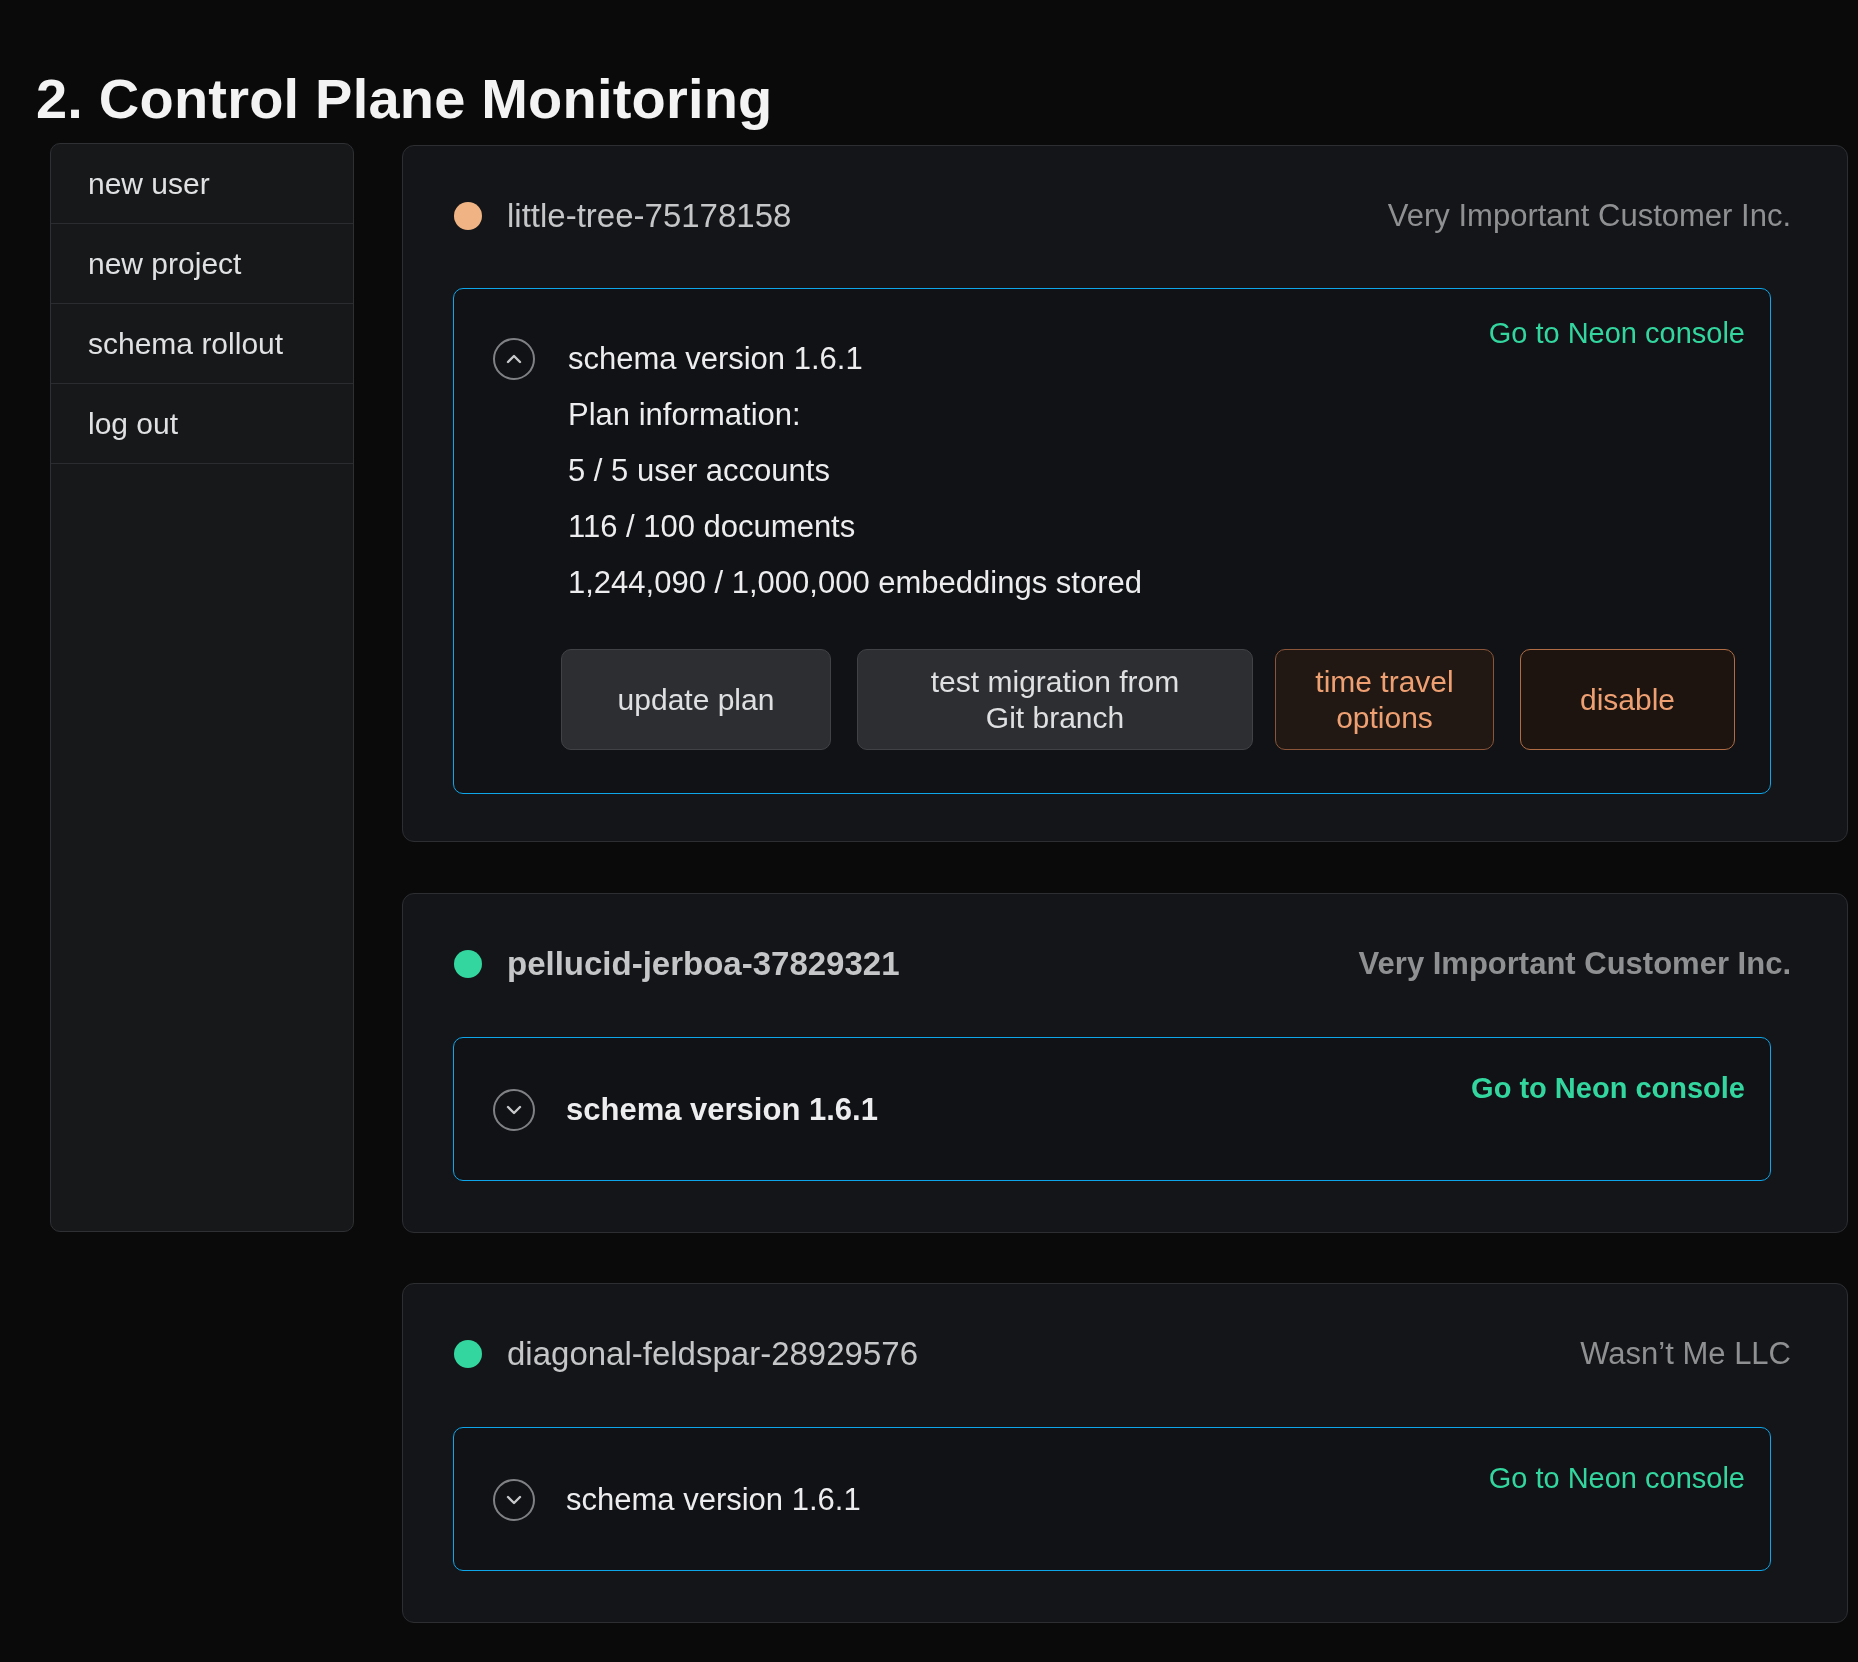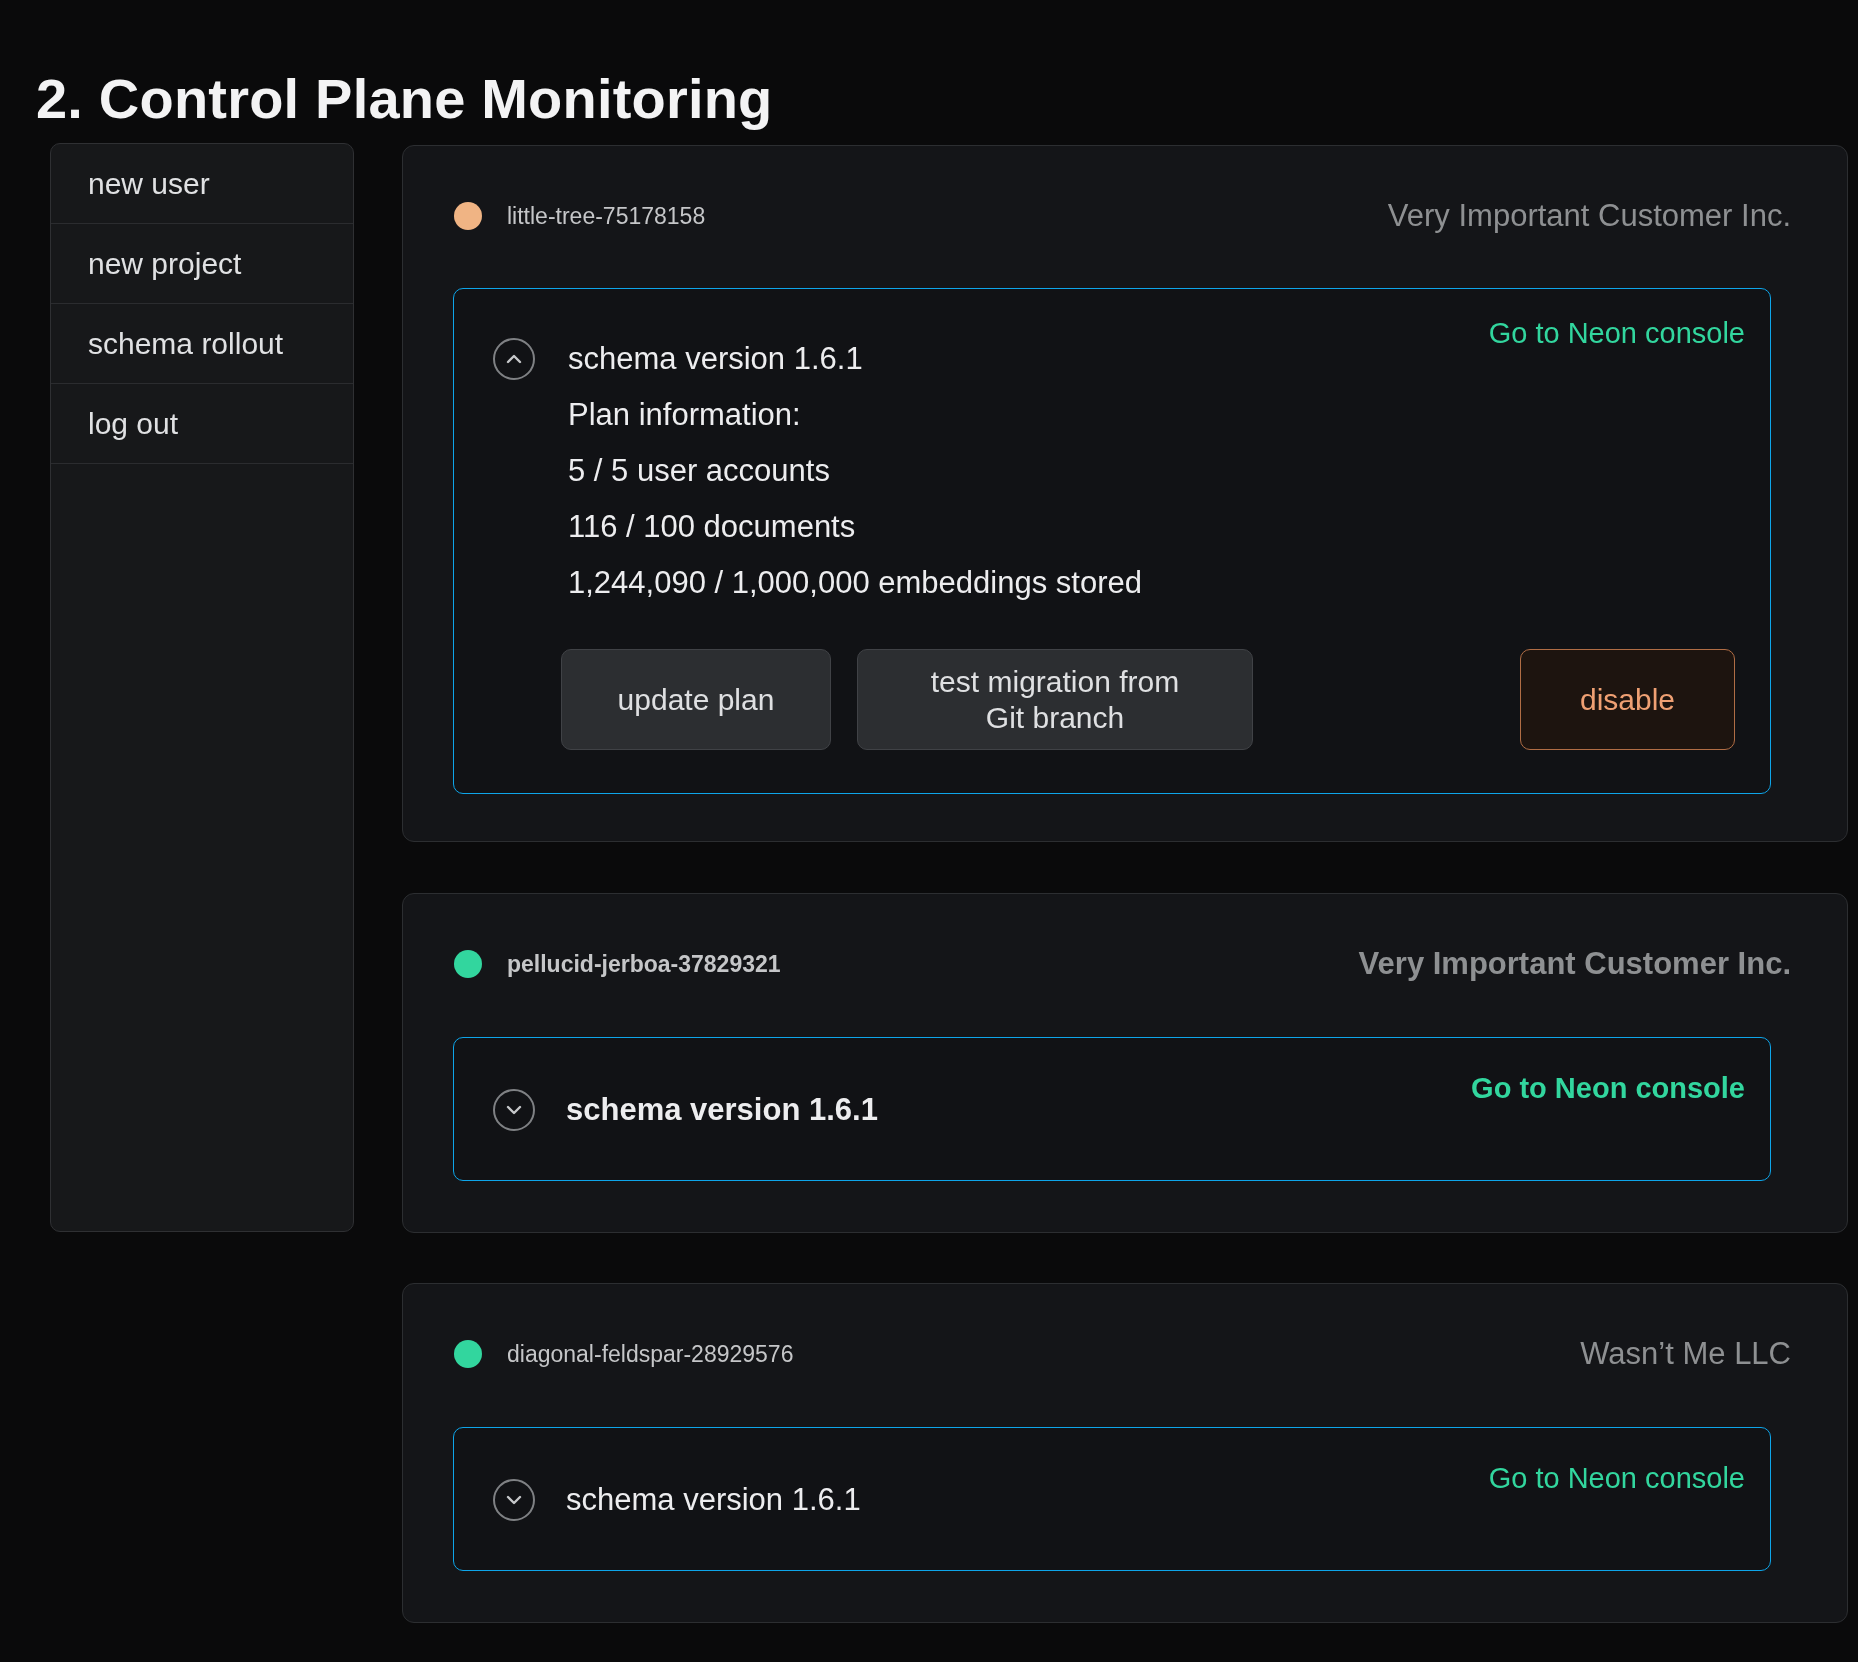--- a/index.html
+++ b/index.html
@@ -19,21 +19,21 @@
   
   .card{position:absolute;left:402px;width:1446px;background:#141518;
         border:1px solid #2c2e31;border-radius:12px;box-sizing:border-box;}
   .card1{top:145px;height:697px;}
   .card2{top:893px;height:340px;font-weight:bold;}
   .card3{top:1283px;height:340px;}
 
   .card-header{position:absolute;left:51px;right:56px;top:49px;height:42px;
                display:flex;align-items:center;}
   .dot{width:28px;height:28px;border-radius:50%;flex:0 0 auto;}
-  .project-name{margin-left:25px;font-size:23px;color:#c5c6c8;}
+  .project-name{margin-left:25px;font-size:33px;color:#c5c6c8;}
   .company{margin-left:auto;font-size:31px;color:#8e9092;}
 
   .panel{position:absolute;left:50px;width:1318px;background:#111215;
          border:1px solid #0ea5e9;border-radius:10px;box-sizing:border-box;}
   .panel-tall{top:142px;height:506px;}
   .panel-short{top:143px;height:144px;}
 
   .console-link{position:absolute;right:25px;font-size:29px;color:#32d69e;
                 cursor:pointer;text-decoration:none;}
   .panel-tall .console-link{top:28px;}
@@ -101,20 +101,23 @@
         <div>5 / 5 user accounts</div>
         <div>116 / 100 documents</div>
         <div>1,244,090 / 1,000,000 embeddings stored</div>
       </div>
       <button class="btn neutral b1">
         <span>update plan</span>
       </button>
       <button class="btn neutral b2">
         <span class="wrap280">test migration from Git branch</span>
       </button>
+      <button class="btn warn-soft b3">
+        <span class="wrap160">time travel options</span>
+      </button>
       <button class="btn warn b4">
         <span>disable</span>
       </button>
     </div>
   </section>
 
   <section class="card card2">
     <div class="card-header">
       <span class="dot" style="background: rgb(50, 214, 158);"></span>
       <span class="project-name">pellucid-jerboa-37829321</span>

